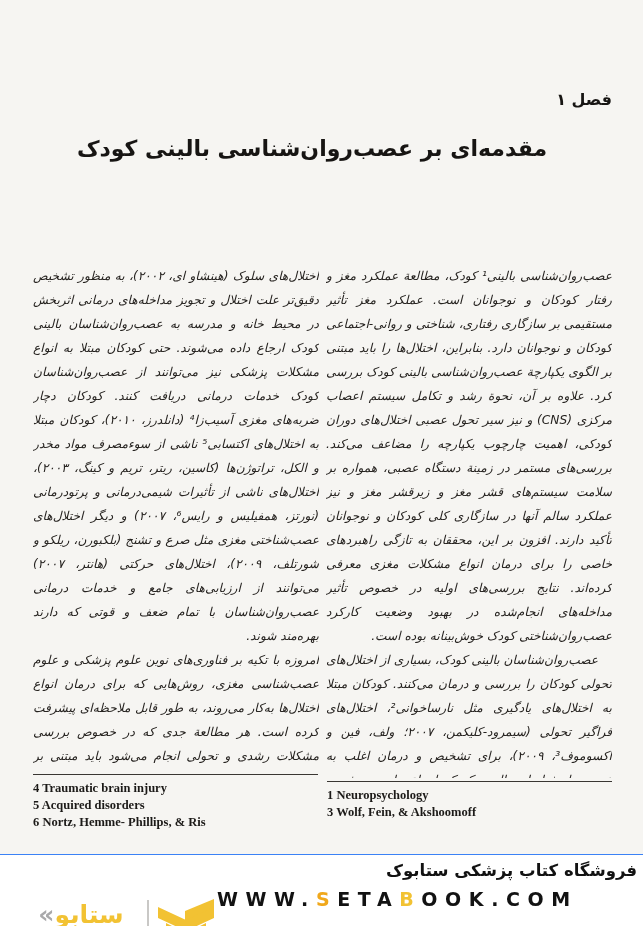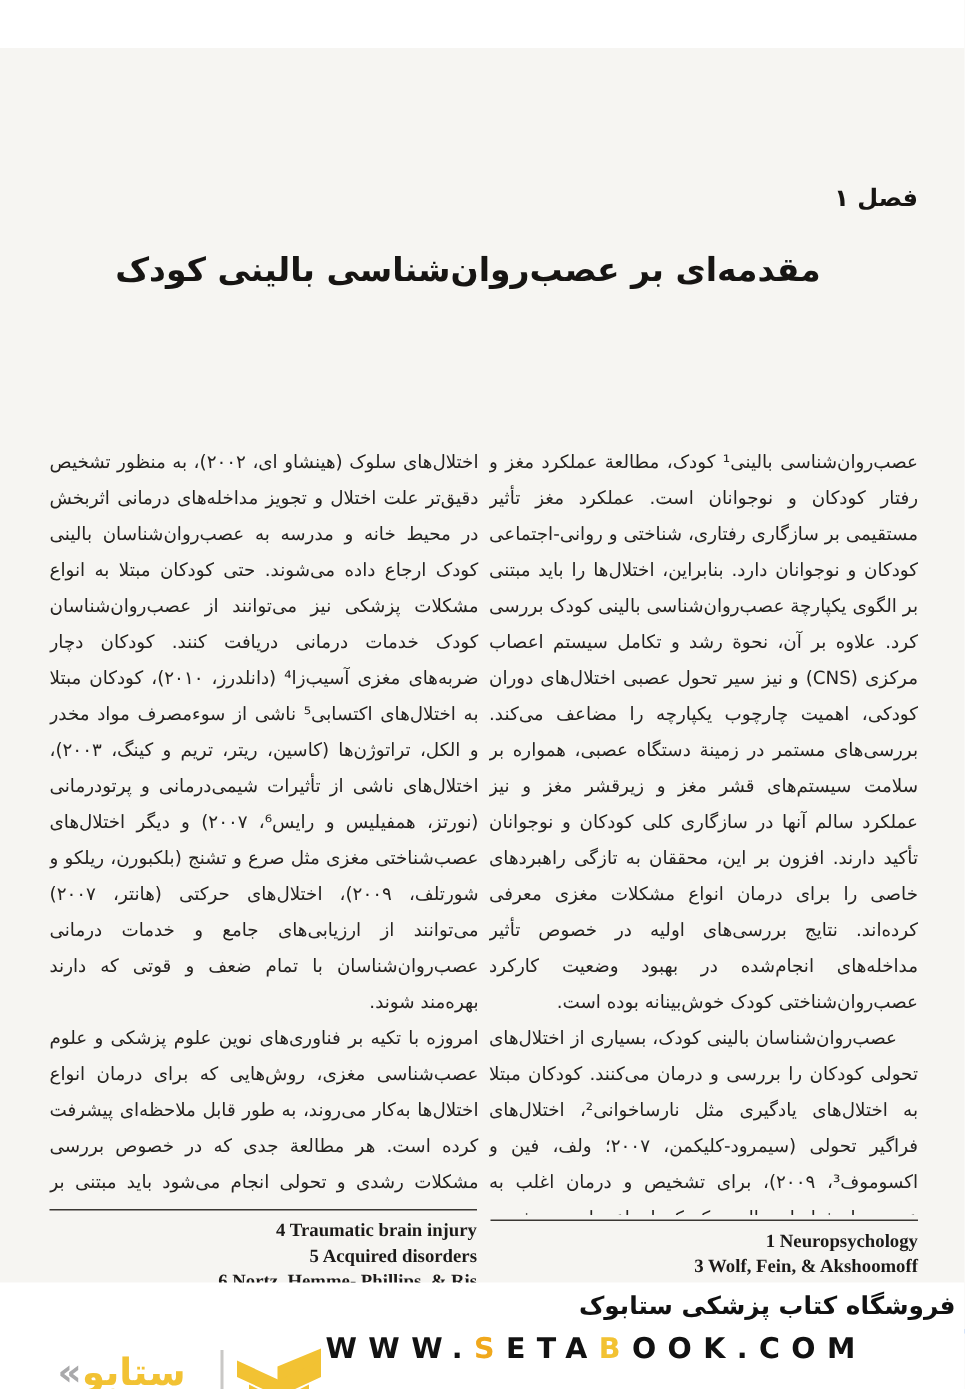--- a/index.html
+++ b/index.html
@@ -3,51 +3,51 @@
 <meta charset="utf-8">
 <style>
   html,body{margin:0;padding:0;}
   body{
     width:643px;height:926px;position:relative;overflow:hidden;
     background:#ffffff;
     font-family:"DejaVu Sans",sans-serif;
   }
   .scan-page{
     position:absolute;left:0;top:0;width:643px;height:854px;
-    background:#f6f5f2;border-bottom:3px solid #3b82f6;margin-top:32px;
+    background:#f6f5f2;border-bottom:3px solid #3b82f6;
   }
   .chapter-label{
     position:absolute;top:90px;right:31px;width:580px;
     direction:rtl;text-align:right;
     font-size:16px;font-weight:bold;color:#171513;
     letter-spacing:0.5px;
   }
   .page-title{
     position:absolute;top:136px;right:31px;width:600px;margin:0;
     direction:rtl;text-align:center;
     font-size:22px;font-weight:bold;color:#171513;
   }
   .col{
     position:absolute;top:264px;
     direction:rtl;text-align:justify;
     font-size:12.2px;line-height:24px;color:#262320;
     overflow:hidden;
   }
   .col-right{right:31px;width:286px;height:514px;}
   .col-left{left:33px;width:286px;height:508px;}
-  .para{margin:0;}
+  .para{margin:0;font-style:italic;}
   .para.indent{text-indent:14px;}
   .section-heading{
     margin:11px 0 6px 0;
     font-size:14.5px;font-weight:bold;color:#171513;
     text-align:right;line-height:22px;
   }
   .footnotes{
     position:absolute;
-    direction:ltr;text-align:right;
+    direction:ltr;text-align:left;
     font-family:"Liberation Serif","DejaVu Serif",serif;
     font-weight:bold;font-size:12.5px;line-height:17px;color:#1c1a18;
     border-top:1.5px solid #3a3733;
     padding-top:5px;
   }
   .fn-right{top:781px;right:31px;width:285px;}
   .fn-left{top:774px;left:33px;width:285px;}
   .fn-line{white-space:nowrap;}
 
   

